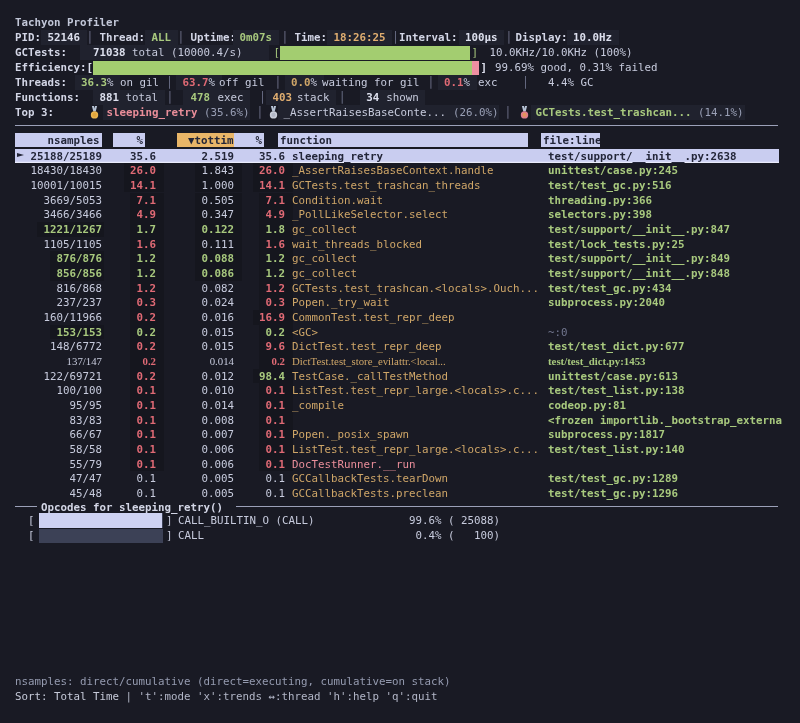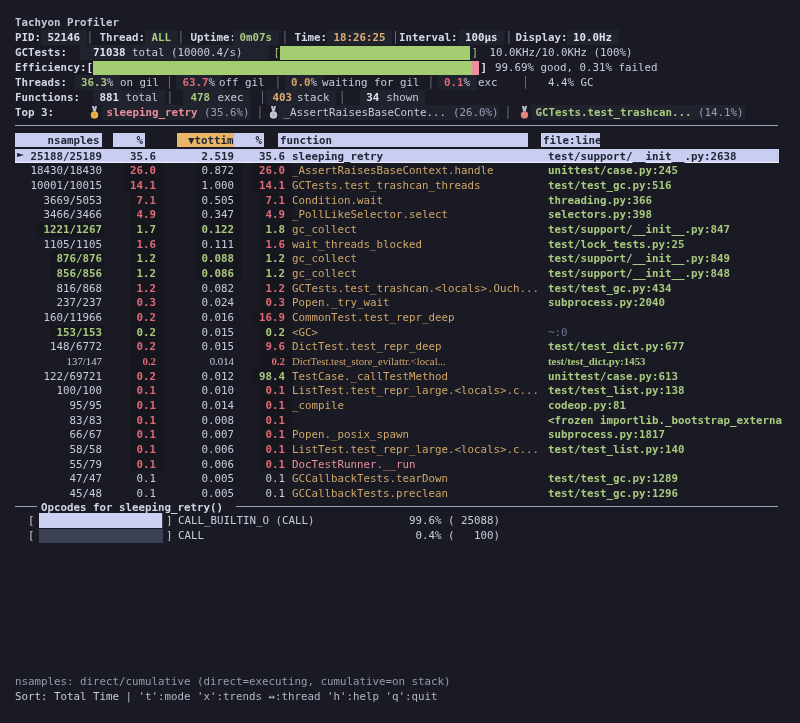--- a/index.html
+++ b/index.html
@@ -197,21 +197,21 @@
         <span class="cell ra w" style="left:219px;width:51px">35.6</span>
         <span class="cell y" style="left:277px;width:250px">sleeping_retry</span>
         <span class="cell g b" style="left:533px;width:252px">test/support/__init__.py:2638</span>
       </div>
       <div class="trow" style="top: 163.17px;">
         <span style="position:absolute;top:0;height:100%;background:var(--heatbg);left:108.5px;width:40.5px"></span>
         <span style="position:absolute;top:0;height:100%;background:var(--heatbg);left:180.0px;width:47.0px"></span>
         <span style="position:absolute;top:0;height:100%;background:var(--heatbg);left:237.5px;width:40.5px"></span>
         <span class="cell ra w" style="left:0;width:87px">18430/18430</span>
         <span class="cell ra r b" style="left:87px;width:54px">26.0</span>
-        <span class="cell ra w" style="left:141px;width:78px">0.872</span>
+        <span class="cell ra w" style="left:141px;width:78px">1.843</span>
         <span class="cell ra r b" style="left:219px;width:51px">26.0</span>
         <span class="cell y" style="left:277px;width:250px">_AssertRaisesBaseContext.handle</span>
         <span class="cell g b" style="left:533px;width:252px">unittest/case.py:245</span>
       </div>
       <div class="trow" style="top: 177.84px;">
         <span style="position:absolute;top:0;height:100%;background:var(--heatbg);left:108.5px;width:40.5px"></span>
         <span style="position:absolute;top:0;height:100%;background:var(--heatbg);left:180.0px;width:47.0px"></span>
         <span style="position:absolute;top:0;height:100%;background:var(--heatbg);left:237.5px;width:40.5px"></span>
         <span class="cell ra w" style="left:0;width:87px">10001/10015</span>
         <span class="cell ra r b" style="left:87px;width:54px">14.1</span>

